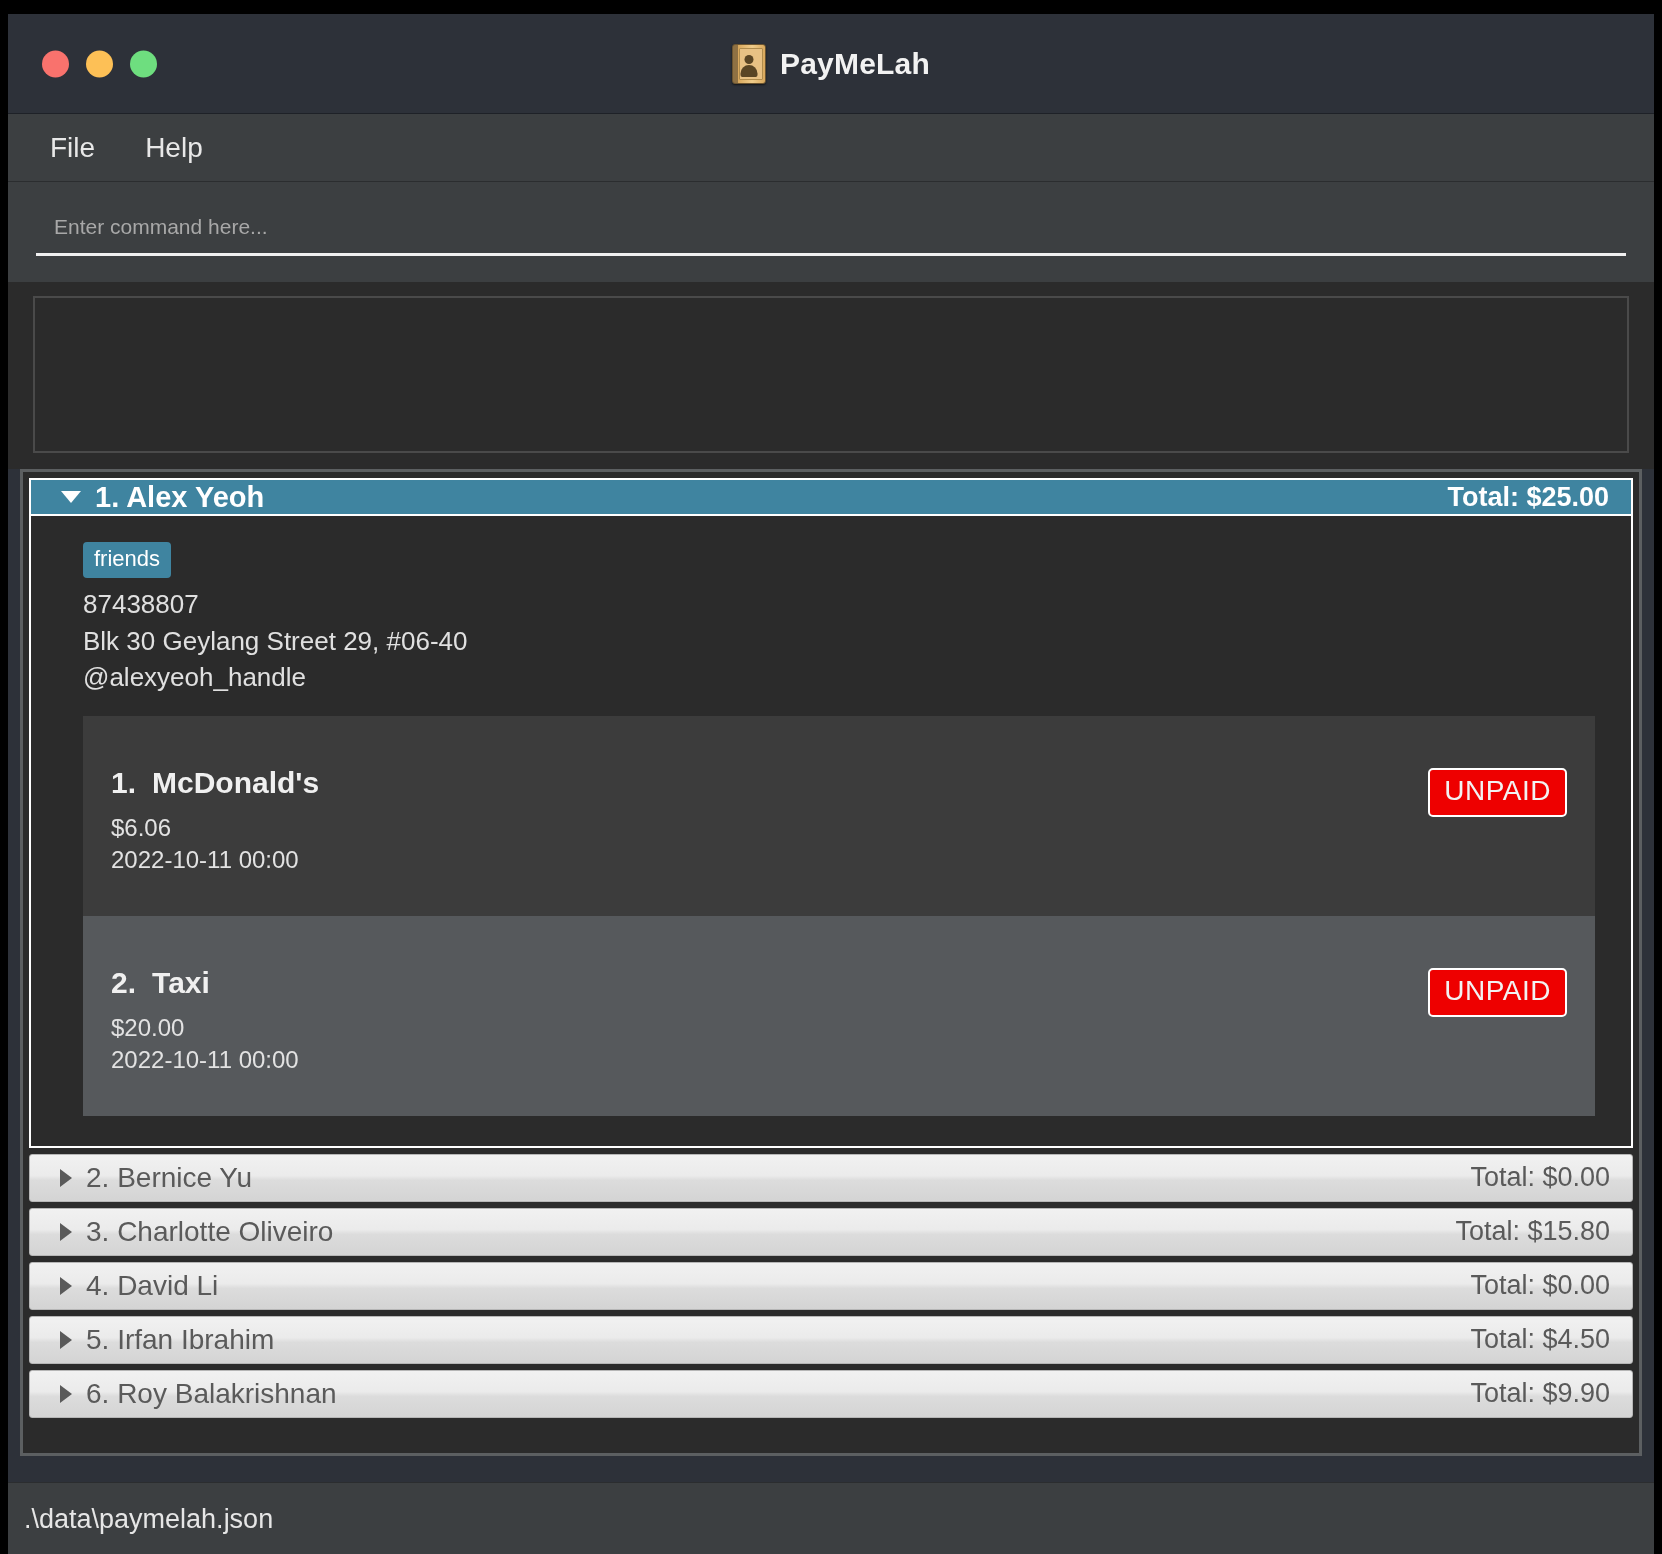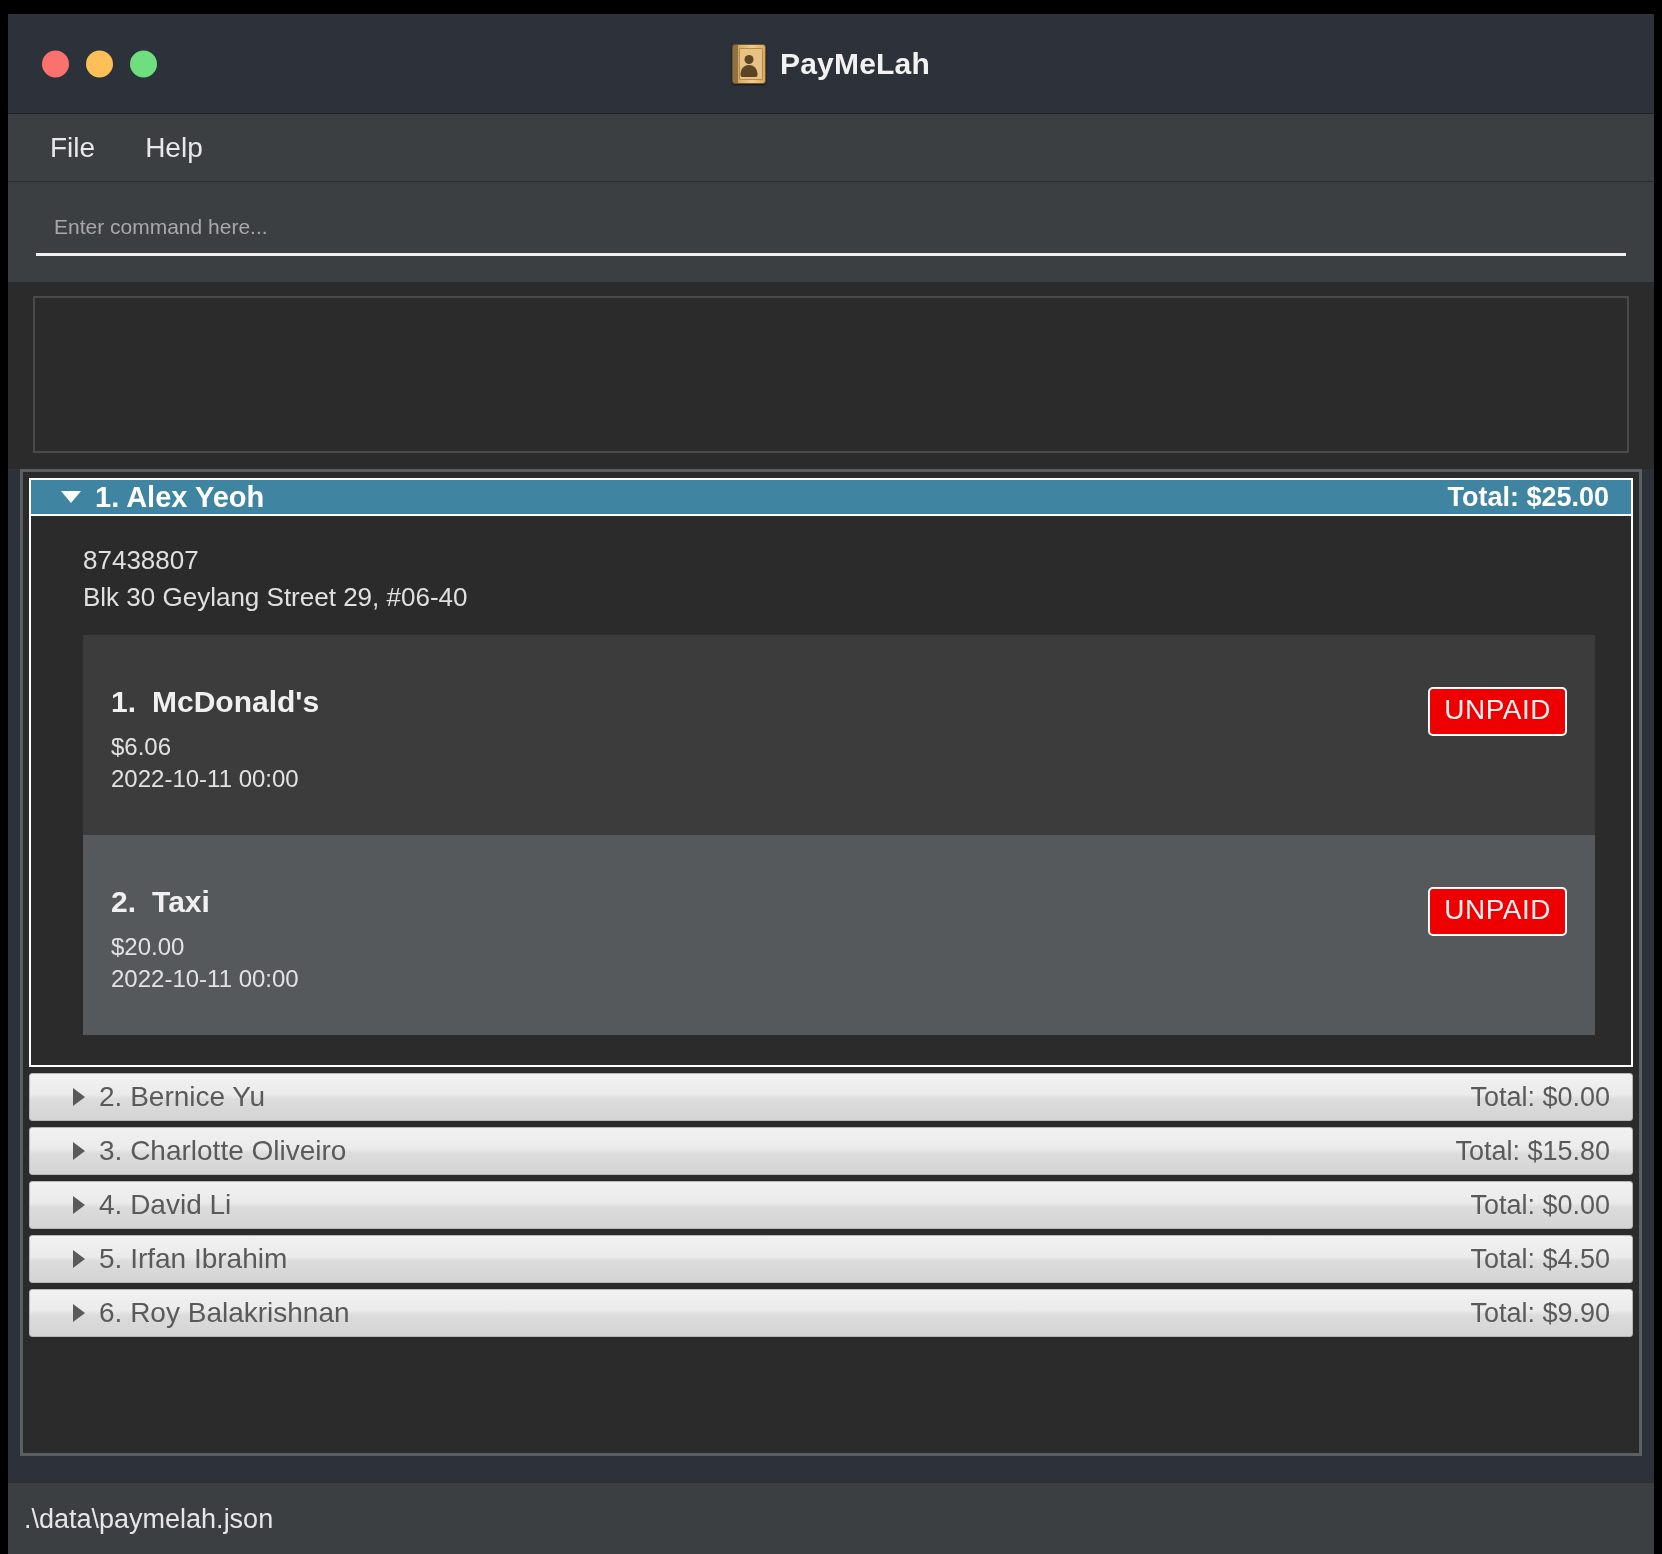--- a/index.html
+++ b/index.html
@@ -274,21 +274,21 @@
     padding: 5px 14px 8px 14px;
     letter-spacing: .5px;
   }
 
   
   .person-collapsed {
     margin: 6px 6px 0 6px;
     height: 48px;
     display: flex;
     align-items: center;
-    padding: 0 22px 0 43px;
+    padding: 0 22px 0 30px;
     background: linear-gradient(180deg,#f1f1f1 0%, #ebebeb 45%, #dcdcdc 55%, #d4d4d4 100%);
     border: 1px solid #b6b6b6;
     border-radius: 3px;
   }
   .person-name-closed {
     color: #5a5a5a;
     font-size: 28px;
     flex: 1 1 auto;
   }
   .person-total-closed {
@@ -355,22 +355,26 @@
         <div class="person-header-open">
           <span class="caret-down"></span>
           <span class="person-name-open">
             <span>1.</span>
             <span>Alex Yeoh</span>
           </span>
           <span class="person-total-open">Total: $25.00</span>
         </div>
 
         <div class="person-body">
+          <div class="tags">
+            <span class="tag">friends</span>
+          </div>
           <div class="detail-line">87438807</div>
           <div class="detail-line">Blk 30 Geylang Street 29, #06-40</div>
+          <div class="detail-line">@alexyeoh_handle</div>
 
           <div class="bill-list">
             <div class="bill even">
               <div class="bill-main">
                 <div class="bill-title">
                   <span class="idx">1.</span><span>McDonald's</span>
                 </div>
                 <div class="bill-amount">$6.06</div>
                 <div class="bill-date">2022-10-11 00:00</div>
               </div>

